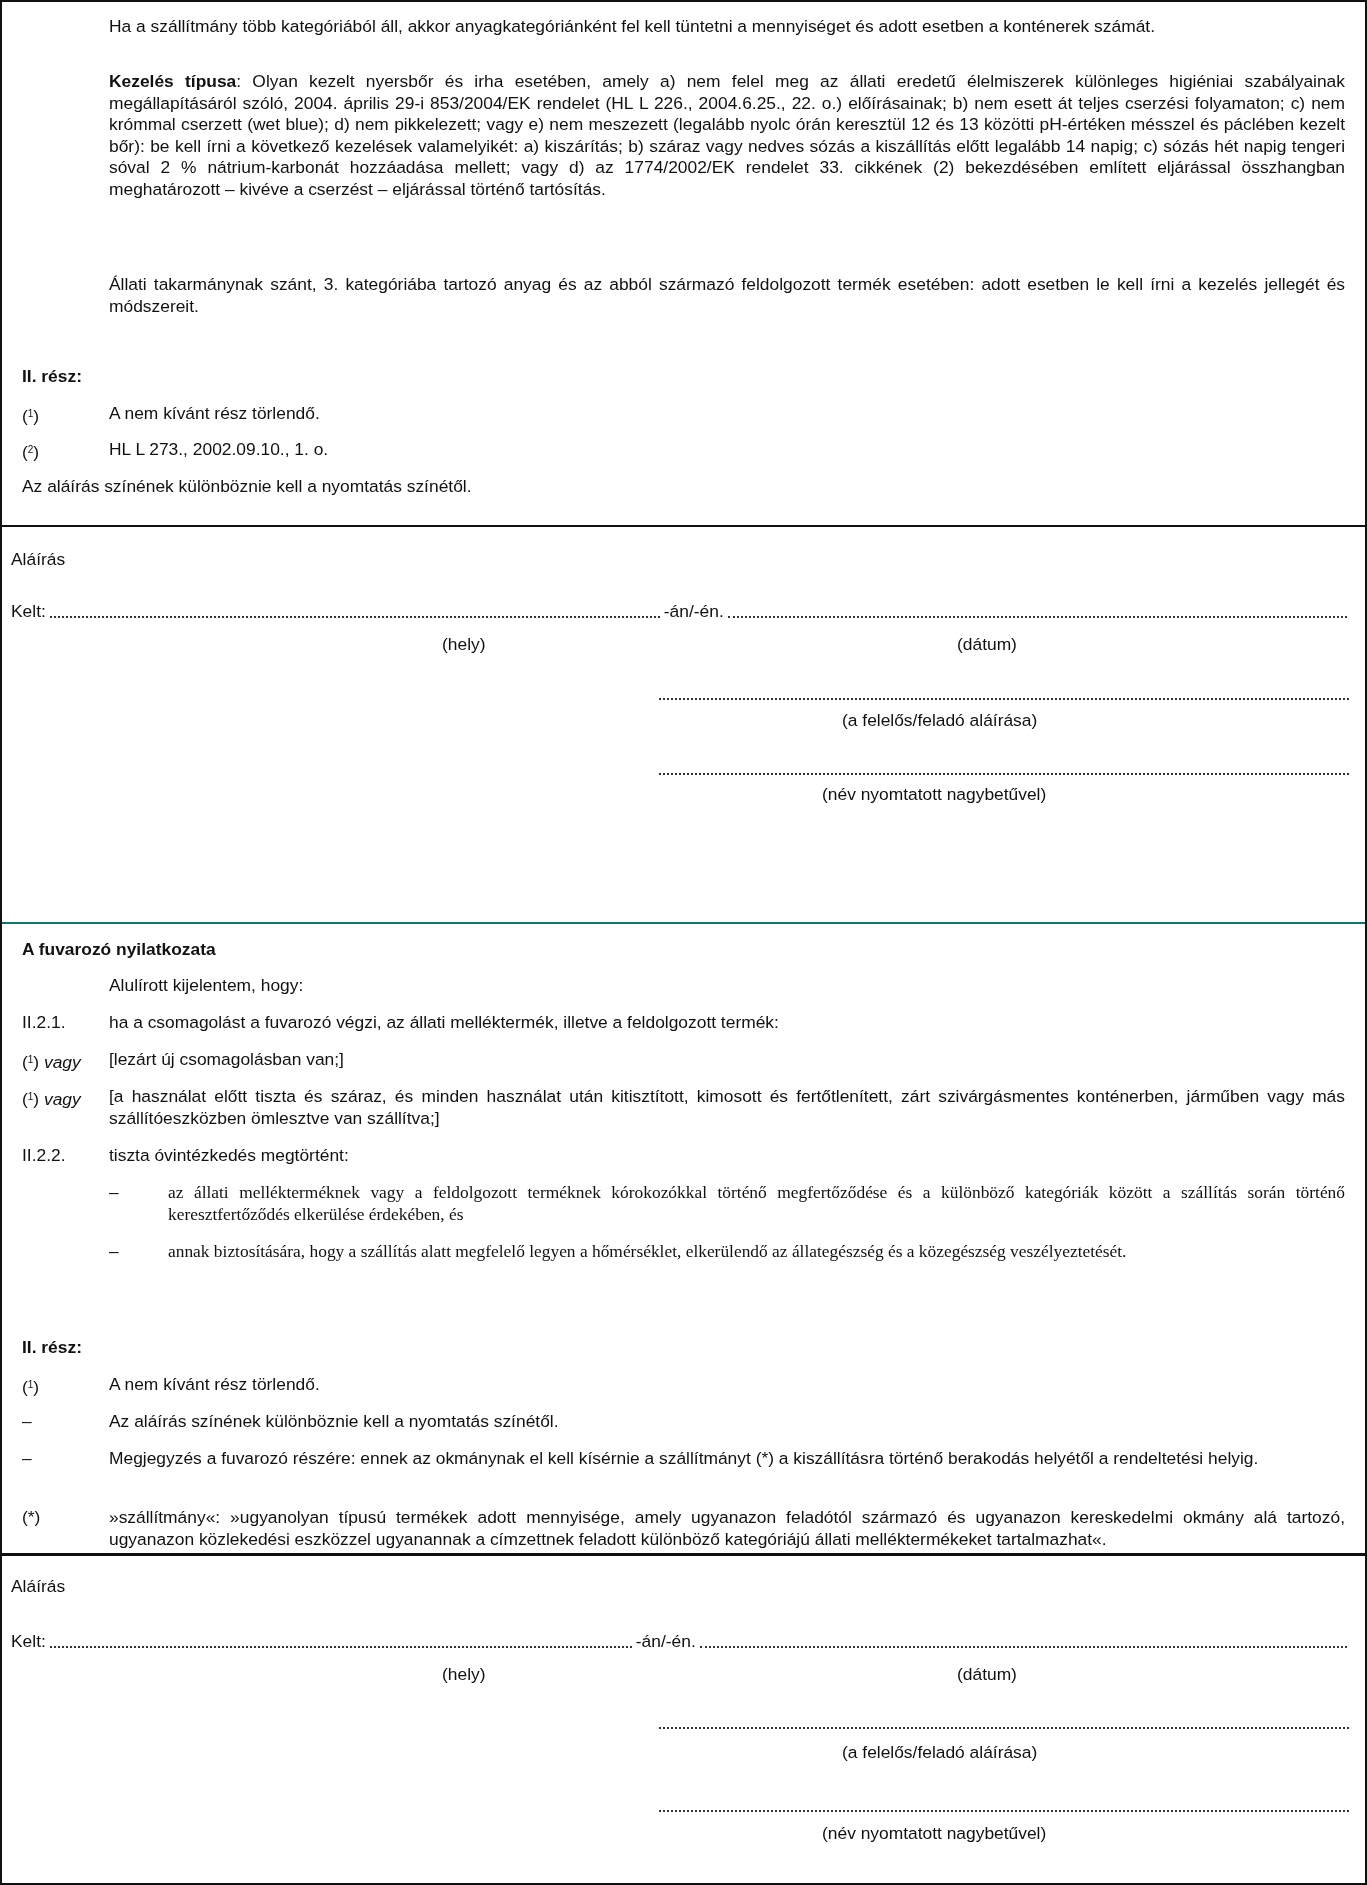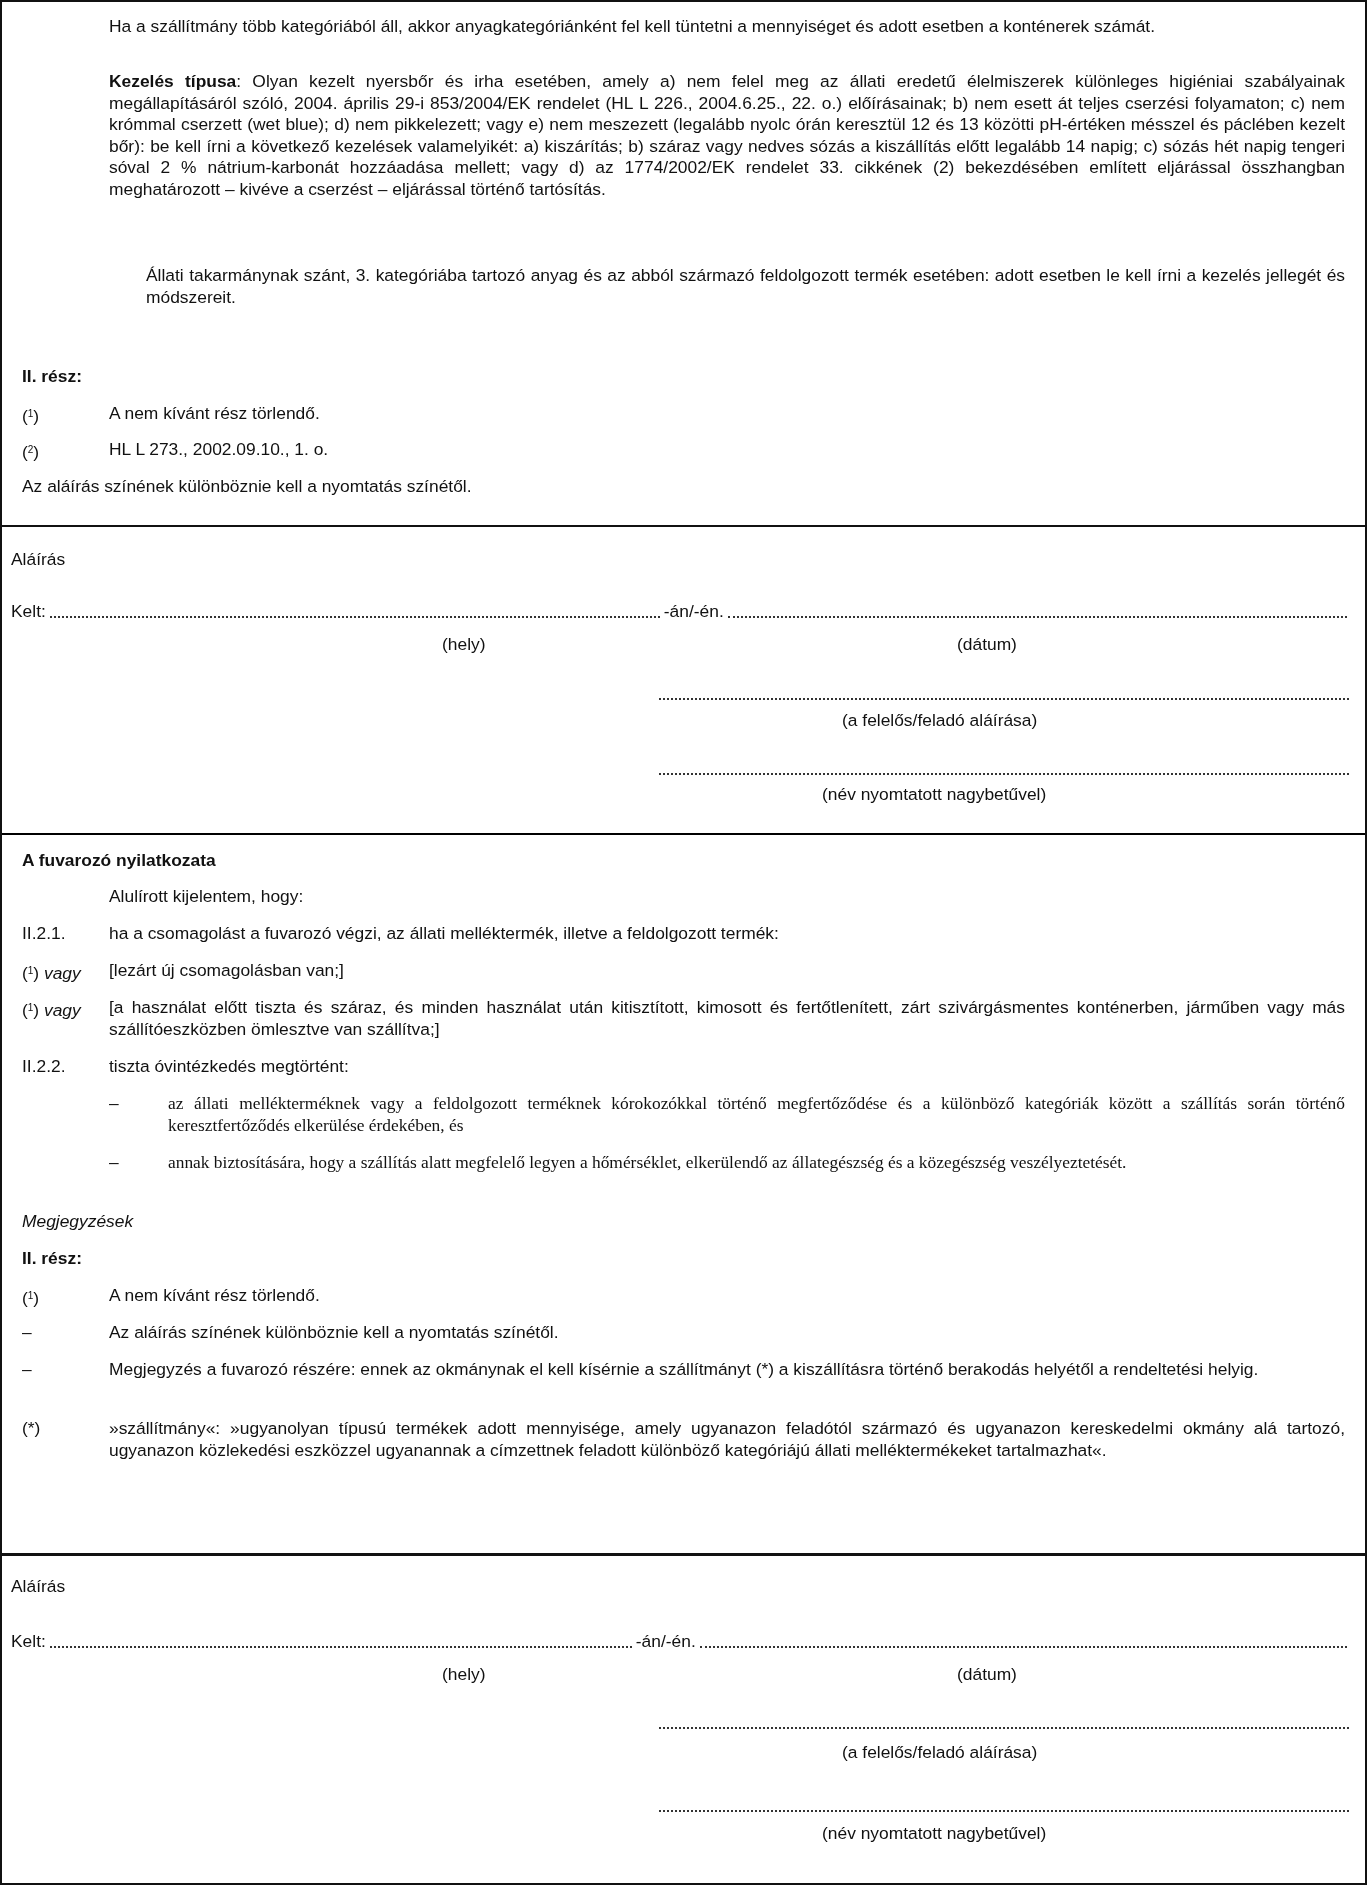--- a/index.html
+++ b/index.html
@@ -7,21 +7,21 @@
     width: 1367px; height: 1885px; position: relative; overflow: hidden;
     font-family: "Liberation Sans", sans-serif; color: #111; font-size: 17.4px;
   }
   .frame {
     position: absolute; left: 0; top: 0; width: 1363px; height: 1881px;
     border: 2px solid #111; box-sizing: content-box;
   }
   .section { position: absolute; left: 0; right: 0; box-sizing: border-box; }
   .sec1 { top: 0; height: 523px; }
   .sec2 { top: 523px; height: 350px; border-top: 2px solid #111; }
-  .sec3 { top: 831px; height: 840px; border-top: 2px solid #000000; }
+  .sec3 { top: 920px; height: 840px; border-top: 2px solid #0f766e; }
   .sec4 { top: 1551px; height: 330px; border-top: 3px solid #111; }
 
   .para { position: absolute; line-height: 21.5px; text-align: justify; }
   .indent { left: 107px; right: 20px; }
   .full { left: 20px; right: 20px; }
   b, .bold { font-weight: bold; }
   i, .ital { font-style: italic; }
   .row { position: absolute; left: 20px; right: 20px; line-height: 21.5px; }
   .row .lab { position: absolute; left: 0; width: 90px; }
   .row .txt { position: absolute; left: 87px; right: 0; text-align: justify; }
@@ -36,21 +36,21 @@
   .cap { position: absolute; text-align: left; }
 </style>
 </head>
 <body>
 
 <div class="frame">
 
   <div class="section sec1">
     <div class="para indent" style="top:14px;">Ha a szállítmány több kategóriából áll, akkor anyagkategóriánként fel kell tüntetni a mennyiséget és adott esetben a konténerek számát.</div>
     <div class="para indent" style="top:69px;"><b>Kezelés típusa</b><span>: Olyan kezelt nyersbőr és irha esetében, amely a) nem felel meg az állati eredetű élelmiszerek különleges higiéniai szabályainak megállapításáról szóló, 2004. április 29-i 853/2004/EK rendelet (HL L 226., 2004.6.25., 22. o.) előírásainak; b) nem esett át teljes cserzési folyamaton; c) nem krómmal cserzett (wet blue); d) nem pikkelezett; vagy e) nem meszezett (legalább nyolc órán keresztül 12 és 13 közötti pH-értéken mésszel és páclében kezelt bőr): be kell írni a következő kezelések valamelyikét: a) kiszárítás; b) száraz vagy nedves sózás a kiszállítás előtt legalább 14 napig; c) sózás hét napig tengeri sóval 2 % nátrium-karbonát hozzáadása mellett; vagy d) az 1774/2002/EK rendelet 33. cikkének (2) bekezdésében említett eljárással összhangban meghatározott – kivéve a cserzést – eljárással történő tartósítás.</span></div>
-    <div class="para indent" style="top:263px;margin-left:37px;">Állati takarmánynak szánt, 3. kategóriába tartozó anyag és az abból származó feldolgozott termék esetében: adott esetben le kell írni a kezelés jellegét és módszereit.</div>
+    <div class="para indent" style="top:272px;">Állati takarmánynak szánt, 3. kategóriába tartozó anyag és az abból származó feldolgozott termék esetében: adott esetben le kell írni a kezelés jellegét és módszereit.</div>
     <div class="para full bold" style="top:364px;">II. rész:</div>
     <div class="row" style="top:401px;">
       <span class="lab"><span>(</span><sup class="fn">1</sup><span>)</span></span>
       <span class="txt">A nem kívánt rész törlendő.</span>
     </div>
     <div class="row" style="top:437px;">
       <span class="lab"><span>(</span><sup class="fn">2</sup><span>)</span></span>
       <span class="txt">HL L 273., 2002.09.10., 1. o.</span>
     </div>
     <div class="para full" style="top:474px;">Az aláírás színének különböznie kell a nyomtatás színétől.</div>
@@ -93,21 +93,20 @@
       <span class="txt">tiszta óvintézkedés megtörtént:</span>
     </div>
     <div class="row" style="top:258px;">
       <span class="dash">–</span>
       <span class="dtxt">az állati mellékterméknek vagy a feldolgozott terméknek kórokozókkal történő megfertőződése és a különböző kategóriák között a szállítás során történő keresztfertőződés elkerülése érdekében, és</span>
     </div>
     <div class="row" style="top:317px;">
       <span class="dash">–</span>
       <span class="dtxt">annak biztosítására, hogy a szállítás alatt megfelelő legyen a hőmérséklet, elkerülendő az állategészség és a közegészség veszélyeztetését.</span>
     </div>
-    <div class="para full ital" style="top:376px;">Megjegyzések</div>
     <div class="para full bold" style="top:413px;">II. rész:</div>
 
     <div class="row" style="top:450px;">
       <span class="lab"><span>(</span><sup class="fn">1</sup><span>)</span></span>
       <span class="txt">A nem kívánt rész törlendő.</span>
     </div>
     <div class="row" style="top:487px;">
       <span class="lab">–</span>
       <span class="txt">Az aláírás színének különböznie kell a nyomtatás színétől.</span>
     </div>

